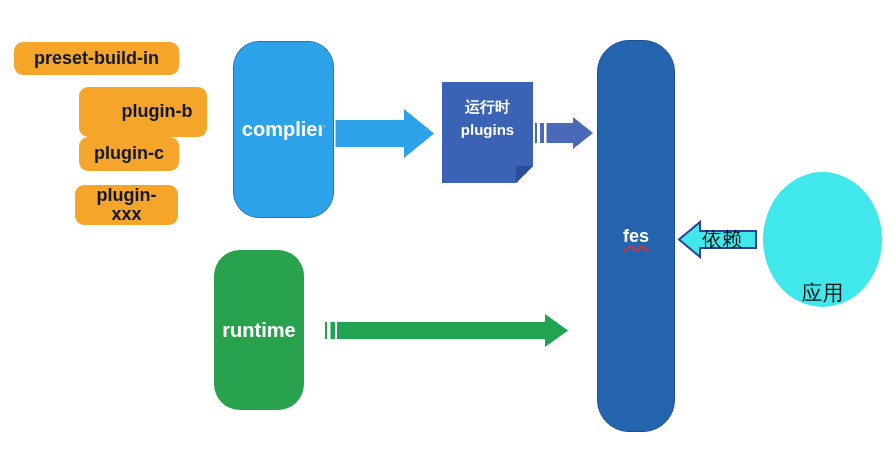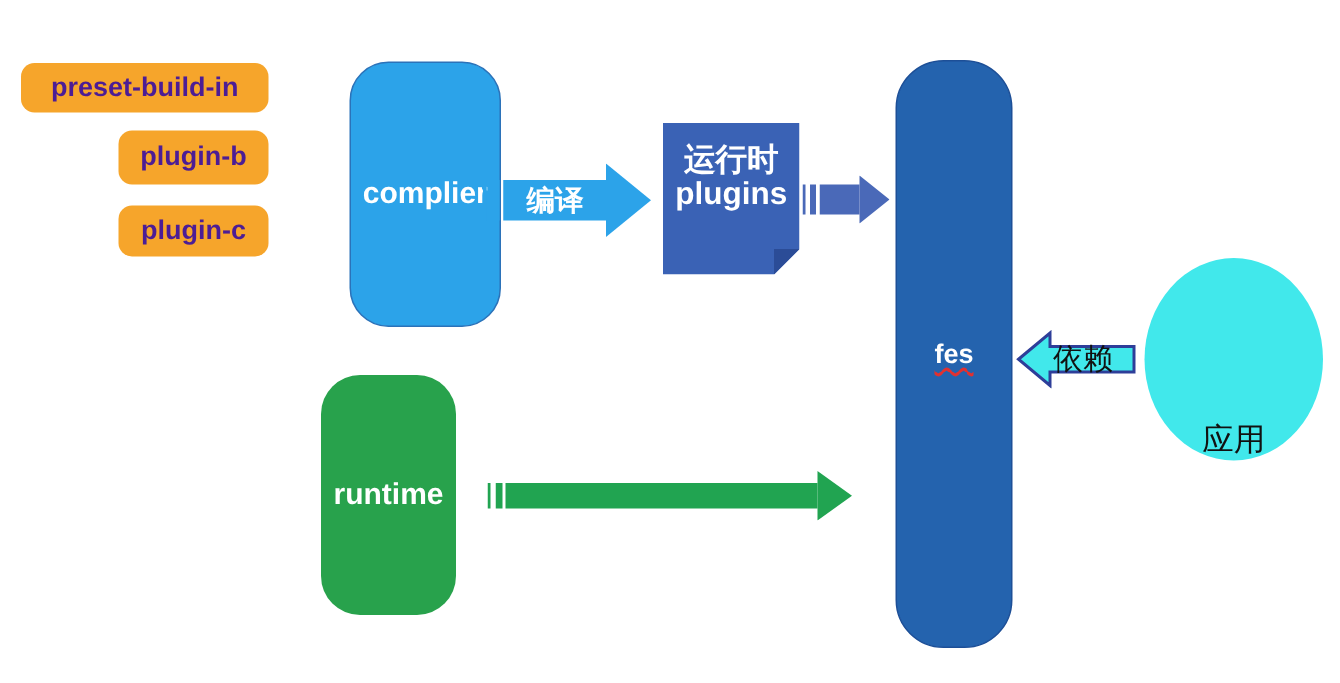--- a/index.html
+++ b/index.html
@@ -3,21 +3,21 @@
 <meta charset="utf-8">
 <style>
   html,body{margin:0;padding:0;background:#ffffff;}
   .stage{
     position:relative;width:893px;height:455px;background:#ffffff;overflow:hidden;
     font-family:"Liberation Sans","DejaVu Sans",sans-serif;
   }
   .abs{position:absolute;}
   
   .chip{
-    position:absolute;background:#F6A52B;border-radius:9px;color:#4c1d95;
+    position:absolute;background:#F6A52B;border-radius:9px;color:#0f172a;
     font-size:18px;font-weight:600;display:flex;align-items:center;justify-content:center;
     text-align:center;white-space:pre-line;line-height:1.08;
   }
   
   .node{
     position:absolute;display:flex;align-items:center;justify-content:center;
     color:#fff;font-weight:600;font-size:20px;text-align:center;box-sizing:border-box;
   }
   .node-complier{left:214px;top:41px;width:101px;height:177px;border-radius:26px;
     background:#2CA3E9;border:1px solid #2B72B9;margin-left:19px;}
@@ -25,21 +25,21 @@
     background:#28A24C;}
   .node-fes{left:597px;top:40px;width:78px;height:392px;border-radius:32px;
     background:#2463AE;border:1px solid #1D4F97;}
   .fes-label{
     font-size:18px;font-weight:600;color:#fff;
     text-decoration:underline wavy #E03131;text-decoration-thickness:1.5px;text-underline-offset:3px;
   }
   
   .plugins-label{
     position:absolute;left:442px;top:95px;width:91px;text-align:center;color:#fff;
-    font-size:21px;font-weight:600;line-height:23px;pointer-events:none;
+    font-size:15px;font-weight:600;line-height:23px;pointer-events:none;
   }
   .plugins-label span{display:block;}
   
   .arrow-label{
     position:absolute;display:flex;align-items:center;justify-content:center;text-align:center;
     pointer-events:none;
   }
   .compile-label{left:336px;top:120px;width:68px;height:28px;color:#fff;font-size:19px;font-weight:700;}
   .depend-label{left:694px;top:228px;width:56px;height:23px;color:#111;font-size:20px;font-weight:500;}
   
@@ -49,38 +49,39 @@
     color:#111;font-size:21px;font-weight:500;font-family:Liberation Mono, monospace;
   }
   svg{display:block;}
 </style>
 </head>
 <body>
 
 <div class="stage">
 
   <div class="chip" style="left:14px;top:42px;width:165px;height:33px;">preset-build-in</div>
-  <div class="chip" style="left:79px;top:87px;width:100px;height:36px;">plugin-b</div>
+  <div class="chip" style="left:79px;top:87px;width:100px;height:50px;padding-left:28px;">plugin-b</div>
   <div class="chip" style="left:79px;top:137px;width:100px;height:34px;">plugin-c</div>
+  <div class="chip" style="left:75px;top:185px;width:103px;height:40px;">plugin-
+xxx</div>
 
   <div class="node node-complier">
     <span>complier</span>
   </div>
 
   <div class="node node-runtime">
     <span>runtime</span>
   </div>
 
   <svg class="abs" style="left:322px;top:109px;" width="112" height="49" viewBox="0 0 112 49">
     <rect x="0" y="11" width="2.5" height="27" fill="#2CA3E9"></rect>
     <rect x="6" y="11" width="5" height="27" fill="#2CA3E9"></rect>
     <rect x="13.5" y="11" width="68.5" height="27" fill="#2CA3E9"></rect>
     <polygon points="82,0 112,24.5 82,49" fill="#2CA3E9"></polygon>
   </svg>
-  <div class="arrow-label compile-label">编译</div>
 
   <svg class="abs" style="left:442px;top:82px;" width="91" height="101" viewBox="0 0 91 101">
     <path d="M0,0 H91 V84 L74,101 H0 Z" fill="#3A62B5"></path>
     <path d="M74,101 L91,84 L74,84 Z" fill="#2B4C97"></path>
   </svg>
   <div class="plugins-label">
     <span>运行时</span>
     <span>plugins</span>
   </div>
 

